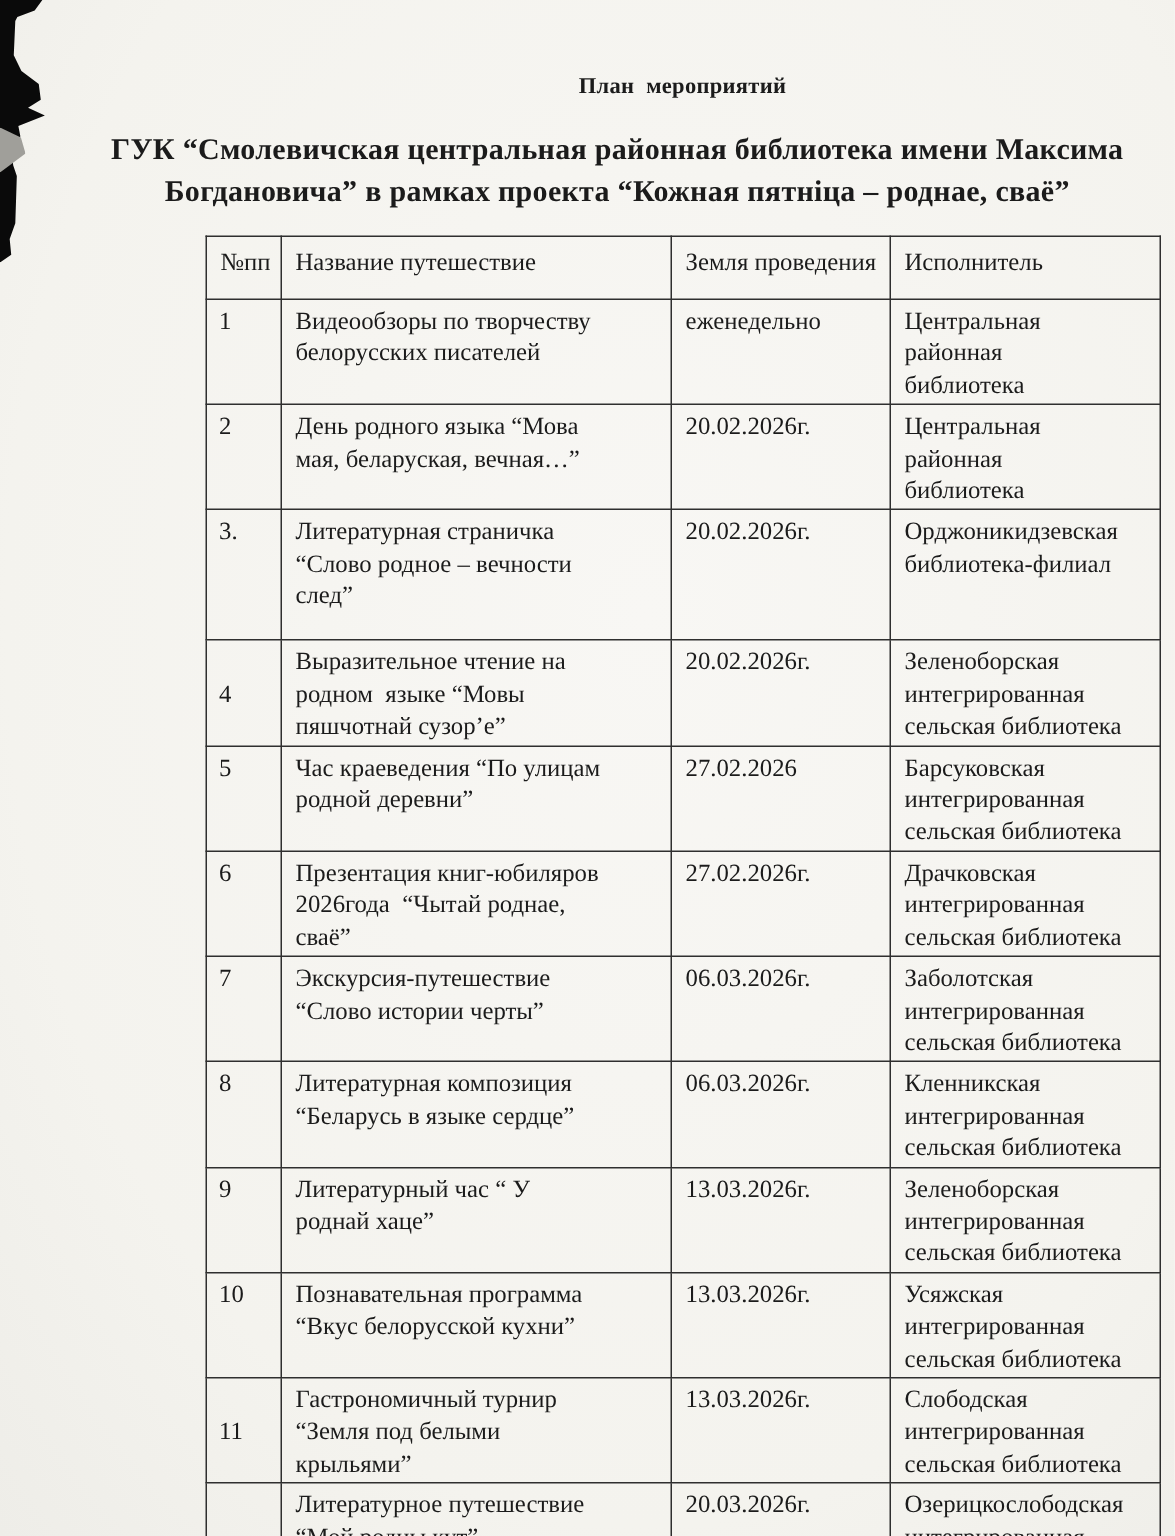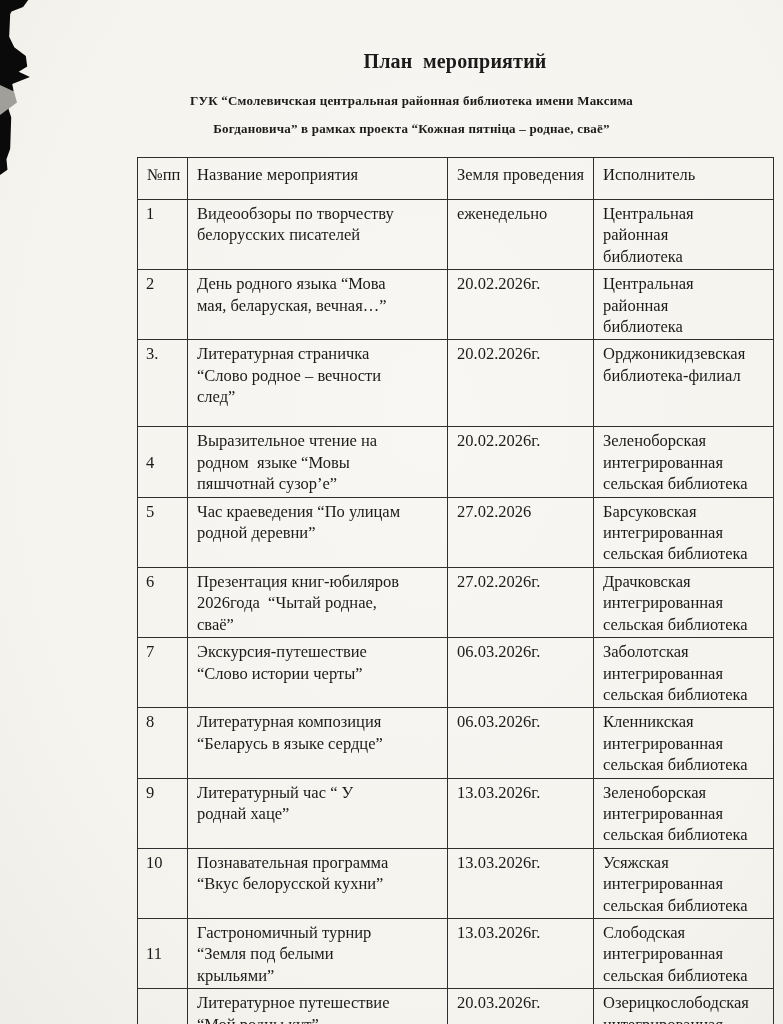--- a/index.html
+++ b/index.html
@@ -24,28 +24,28 @@
   }
   .artifact-gray {
     position: absolute; top: 85px; left: 0;
     width: 17px; height: 30px;
     background: #a09f9a;
     clip-path: polygon(0 0, 82% 22%, 100% 58%, 0 100%);
   }
   .doc-title {
     position: absolute; top: 50px; left: 137px; width: 636px;
     text-align: center;
-    font-size: 20px; font-weight: bold;
+    font-size: 15px; font-weight: bold;
     letter-spacing: 0.2px;
     white-space: pre;
   }
   .doc-subtitle {
     position: absolute; top: 87px; left: 45px; right: 5px;
     text-align: center;
-    font-size: 13px; font-weight: bold;
+    font-size: 20px; font-weight: bold;
     line-height: 27.5px;
     letter-spacing: 0.2px;
     white-space: pre-line;
   }
   table.events {
     position: absolute; top: 157px; left: 137px;
     width: 636px;
     border-collapse: collapse;
     table-layout: fixed;
     font-size: 16.5px;
@@ -95,21 +95,21 @@
   <table class="events">
     <colgroup>
       <col class="w-num">
         <col class="w-name">
         <col class="w-date">
         <col class="w-exec">
     </colgroup>
     <thead>
       <tr>
         <th>№пп</th>
-        <th>Название мероприятия</th>
+        <th>Название путешествие</th>
         <th>Земля проведения</th>
         <th>Исполнитель</th>
       </tr>
     </thead>
     <tbody>
       <tr class="r0">
         <td class="c-num">1</td>
         <td class="c-name">Видеообзоры по творчеству
 белорусских писателей</td>
         <td class="c-date">еженедельно</td>

